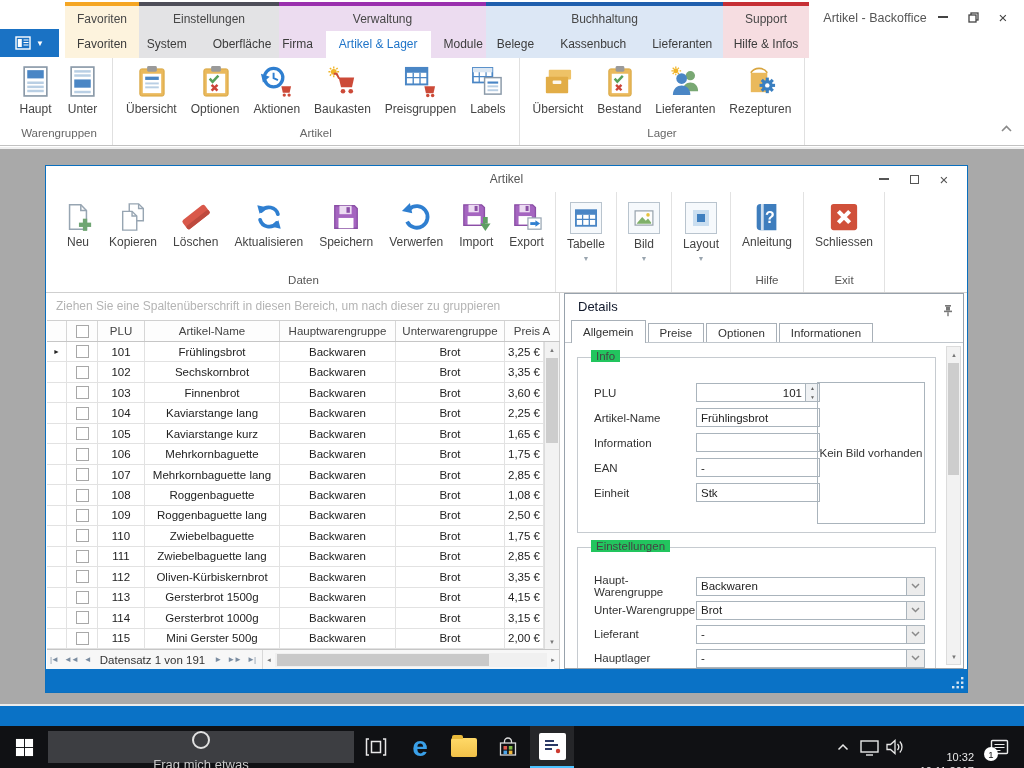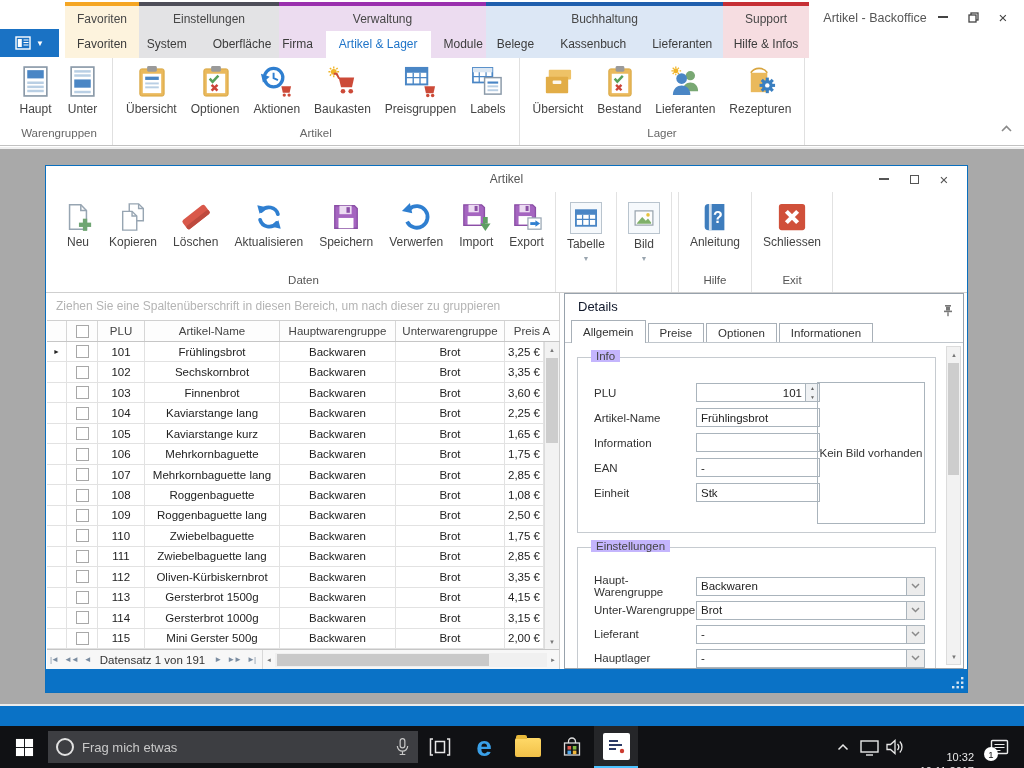--- a/index.html
+++ b/index.html
@@ -81,21 +81,21 @@
 
   
   .details { position:absolute; left:517px; right:2px; top:0; bottom:0; border:1px solid #98a2ac; background:#fff; overflow:hidden; }
   .d-header { height:26px; line-height:26px; padding-left:13px; font-size:13px; color:#0f172a; position:relative; }
   .d-pin { position:absolute; right:9px; top:6px; cursor:pointer; }
   .d-tabs { height:23px; display:flex; padding-left:6px; border-bottom:1px solid #c0c6cc; }
   .d-tab { border:1px solid #a8b0b8; border-bottom:none; background:#fff; padding:3px 11px 0; margin-right:2px; font-size:11.5px; color:#333; margin-top:3px; cursor:pointer; }
   .d-tab.active { margin-top:0; padding-top:5px; position:relative; z-index:2; margin-bottom:-1px; background:#fff; }
   .d-content { position:absolute; top:49px; left:0; right:0; bottom:0; overflow:hidden; padding:0 27px 0 12px; }
   .fs { position:relative; border:1px solid #c6cbd0; margin-top:14px; padding:22px 10px 6px 16px; }
-  .fs-legend { position:absolute; top:-8px; left:13px; background:#c4b5fd; padding:0 5px; font-size:11.5px; color:#444; }
+  .fs-legend { position:absolute; top:-8px; left:13px; background:#22c55e; padding:0 5px; font-size:11.5px; color:#444; }
   .frow { display:flex; align-items:center; height:25px; }
   .flabel { width:102px; font-size:11.5px; color:#333; flex:none; }
   .fbox { width:124px; height:19px; border:1px solid #aab4bc; background:#fff; display:flex; align-items:center; padding:0 4px; font-size:11.5px; color:#222; }
   .fbox.spin { padding:0; }
   .fbox.spin .fval { flex:1; text-align:right; padding-right:3px; }
   .spinner { width:14px; height:100%; border-left:1px solid #aab4bc; display:flex; flex-direction:column; }
   .spinner span { flex:1; display:flex; align-items:center; justify-content:center; font-size:5px; color:#666; background:#f0f2f4; cursor:pointer; }
   .imgbox { position:absolute; right:10px; top:24px; width:108px; height:142px; border:1px solid #aab4bc; display:flex; align-items:center; justify-content:center; font-size:11.5px; color:#333; text-align:center; }
   .fs.settings { padding-top:26px; height:160px; }
   .frow.dd { height:24px; }
@@ -104,21 +104,21 @@
   .d-scroll { position:absolute; right:2px; top:52px; bottom:3px; width:15px; background:#f2f2f2; border:1px solid #dcdcdc; }
   .d-scroll .vthumb { top:16px; height:112px; }
 
   .cw-bottom { position:absolute; left:0; right:0; bottom:0; height:23px; background:#0a72c6; }
   .grip { position:absolute; right:3px; bottom:3px; }
 
   
   .main-bottom { position:absolute; top:704px; left:0; width:1024px; height:22px; background:#0a72c6; border-top:2px solid #ebebeb; }
   .taskbar { position:absolute; top:726px; left:0; width:1024px; height:42px; background:#101114; display:flex; align-items:stretch; color:#e8e8e8; }
   .tb-start { width:48px; display:flex; align-items:center; justify-content:center; cursor:pointer; }
-  .tb-search { width:370px; margin:5px 0; background:#3d3e42; display:flex; align-items:center; padding:0 8px; gap:8px; cursor:text; }
+  .tb-search { width:306px; margin:5px 0; background:#3d3e42; display:flex; align-items:center; padding:0 8px; gap:8px; cursor:text;flex-direction:column; }
   .tb-search-text { color:#c9c9c9; font-size:13px; flex:1; }
   .cortana-ring { width:18px; height:18px; border:2px solid #e2e2e2; border-radius:50%; flex:none; }
   .tb-ico { width:44px; display:flex; align-items:center; justify-content:center; cursor:pointer; position:relative; }
   .tb-ico.active { background:rgba(255,255,255,.09); border-bottom:2px solid #4cc2ff; }
   .edge-e { font-size:28px; font-weight:bold; color:#3aa0e8; line-height:1; }
   .folder { width:26px; height:19px; background:linear-gradient(#ffd968,#f2c148); border-radius:2px; position:relative; }
   .folder::before { content:""; position:absolute; top:-3px; left:1px; width:11px; height:4px; background:#e8b93a; border-radius:2px 2px 0 0; }
   .appico { width:27px; height:27px; background:#fff; border-radius:2px; display:flex; align-items:center; justify-content:center; }
   .tb-spacer { flex:1; }
   .tray { display:flex; align-items:center; padding-right:6px; }
@@ -501,20 +501,32 @@
                   </svg>
                 </span>
               <span>Bild</span>
               <span class="ddarrow">▼</span>
             </div>
           </div>
           <div class="tgl"></div>
         </div>
 
         <div class="tgroup">
+          <div class="tbtns">
+            <div class="tbtn">
+              <span class="ddbox">
+                  <svg width="18" height="18" viewBox="0 0 18 18">
+                    <rect x="1" y="1" width="16" height="16" fill="#cadef0"></rect>
+                    <rect x="5" y="5" width="8" height="8" fill="#3f7fbf"></rect>
+                  </svg>
+                </span>
+              <span>Layout</span>
+              <span class="ddarrow">▼</span>
+            </div>
+          </div>
           <div class="tgl"></div>
         </div>
 
         <div class="tgroup">
           <div class="tbtns">
             <div class="tbtn">
               <svg class="i28" viewBox="0 0 32 32">
                   <path d="M9 2h17v28H9a4 4 0 01-4-4V6a4 4 0 014-4z" fill="#3e7dbd"></path>
                   <rect x="9.5" y="2" width="3" height="28" fill="#fff" opacity=".75"></rect>
                   <text x="19" y="22" font-size="17" font-weight="bold" fill="#fff" text-anchor="middle">?</text>

